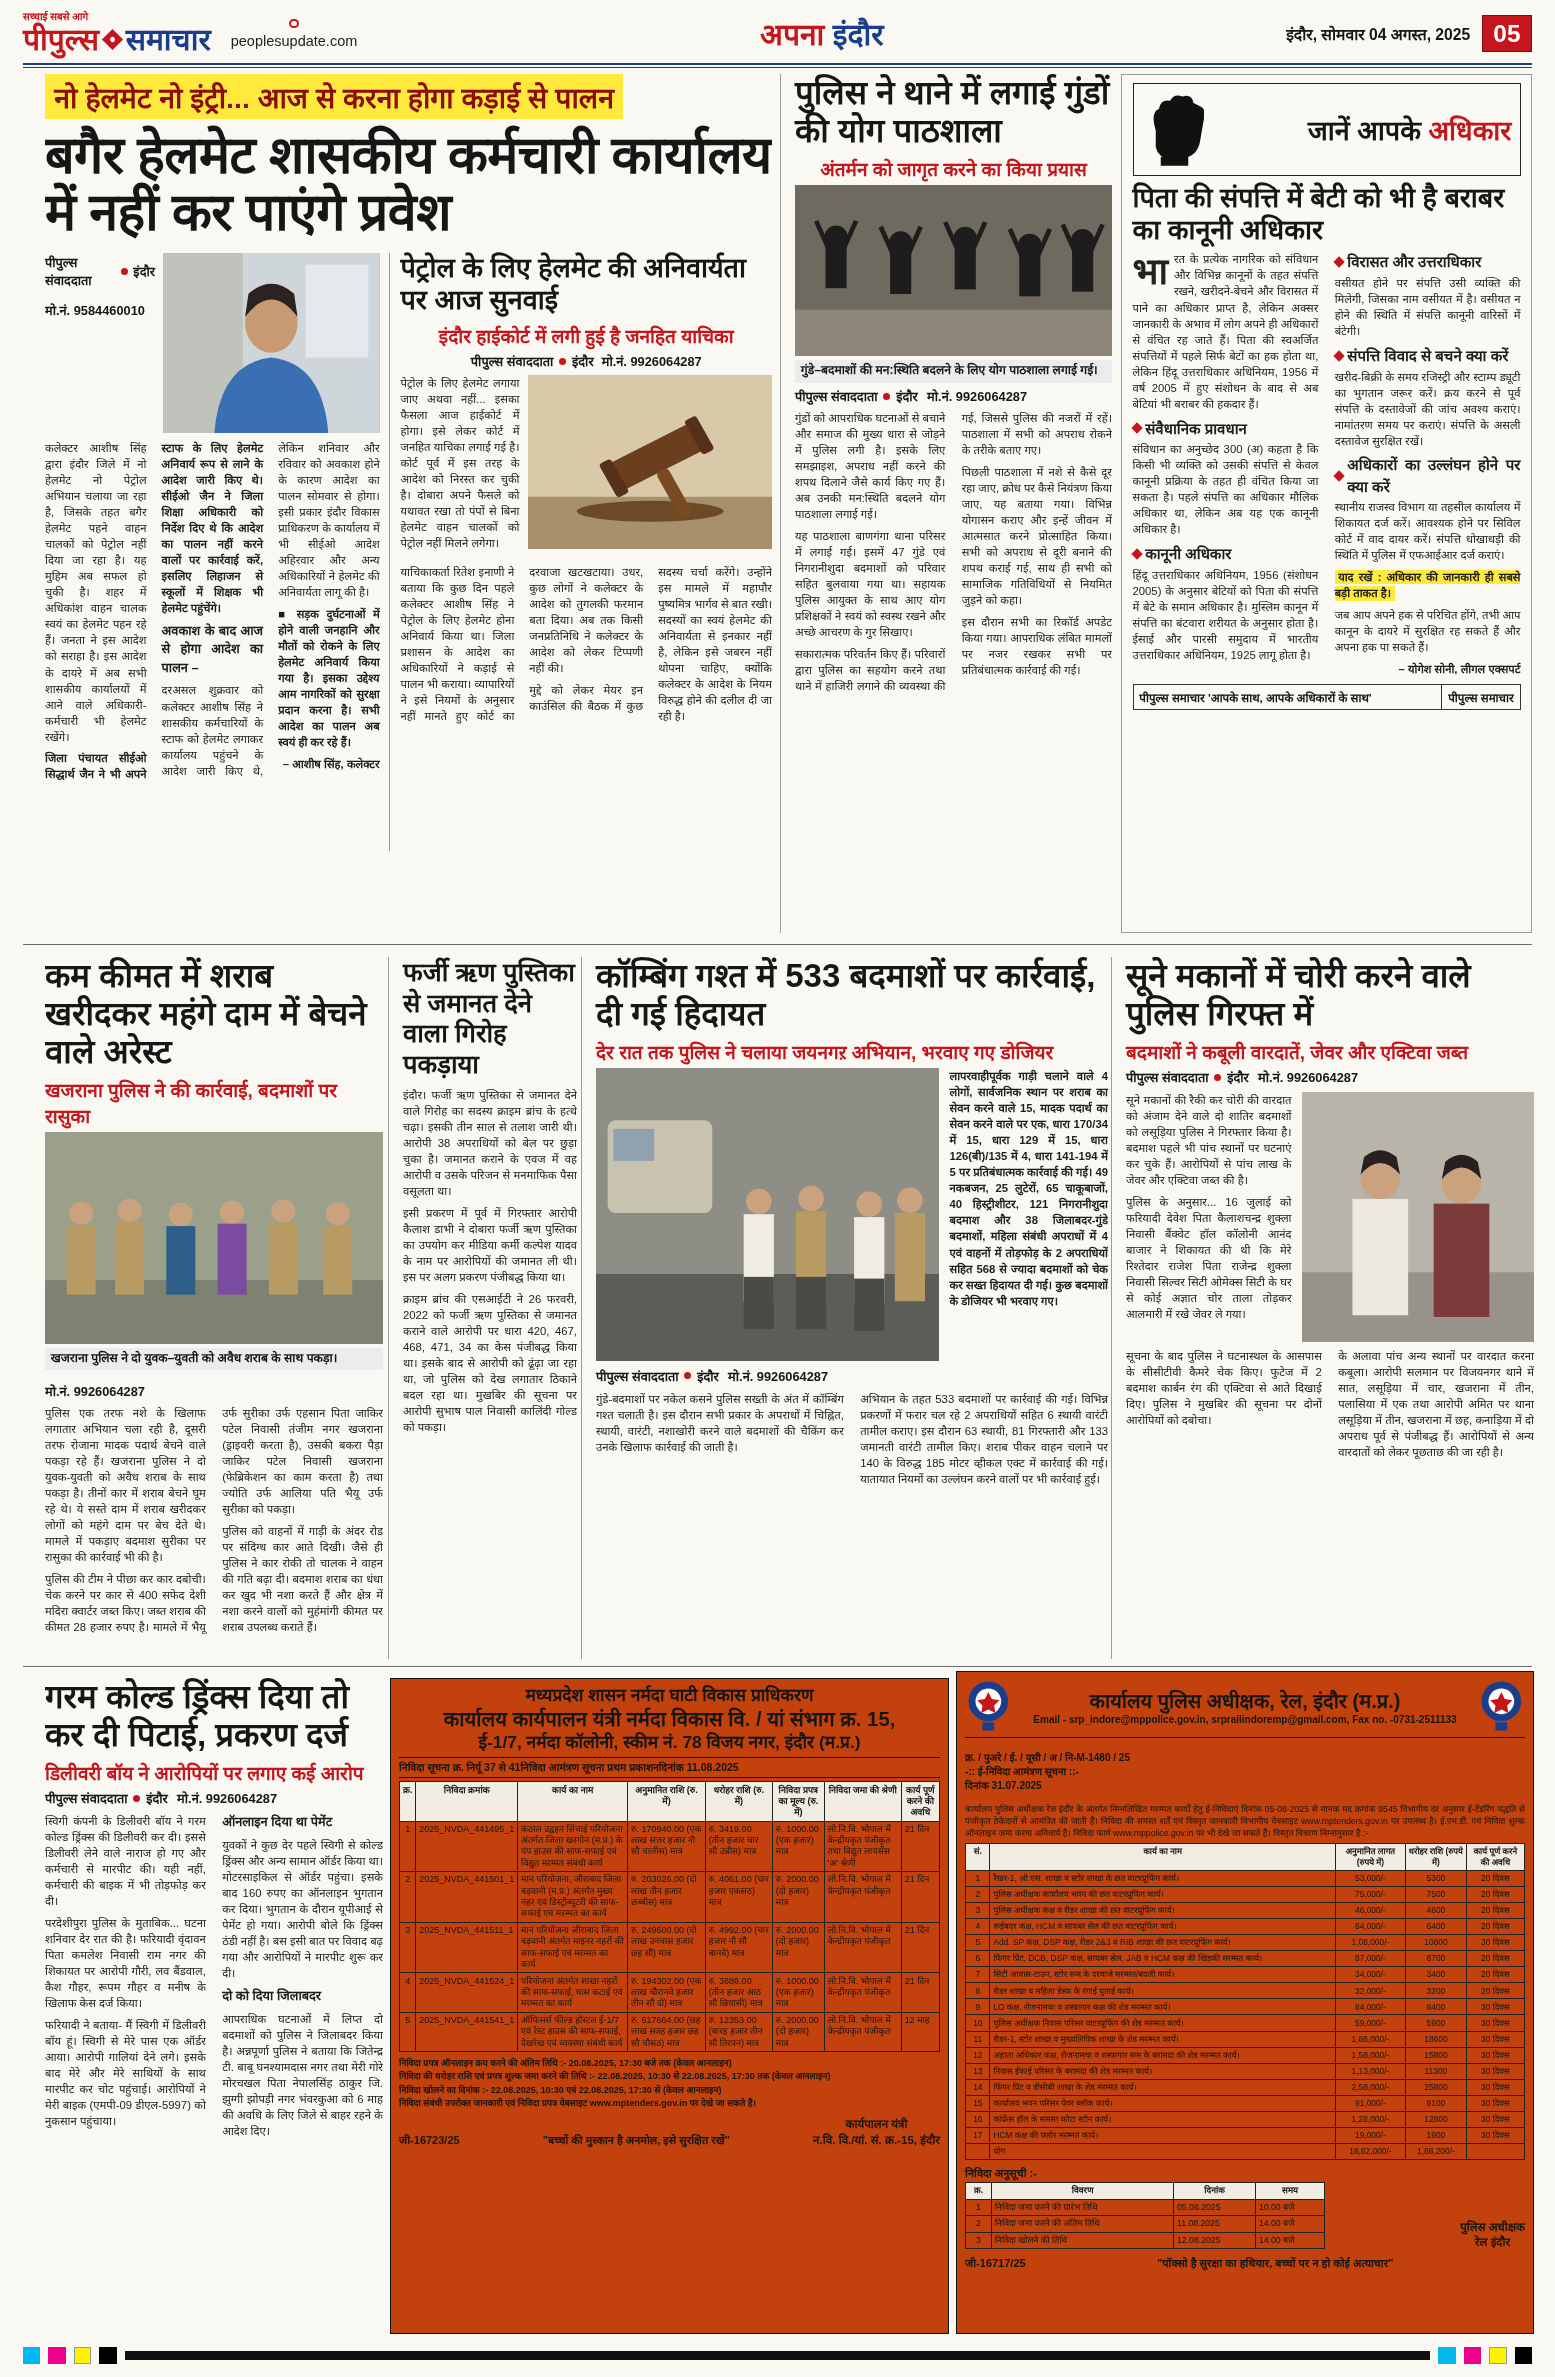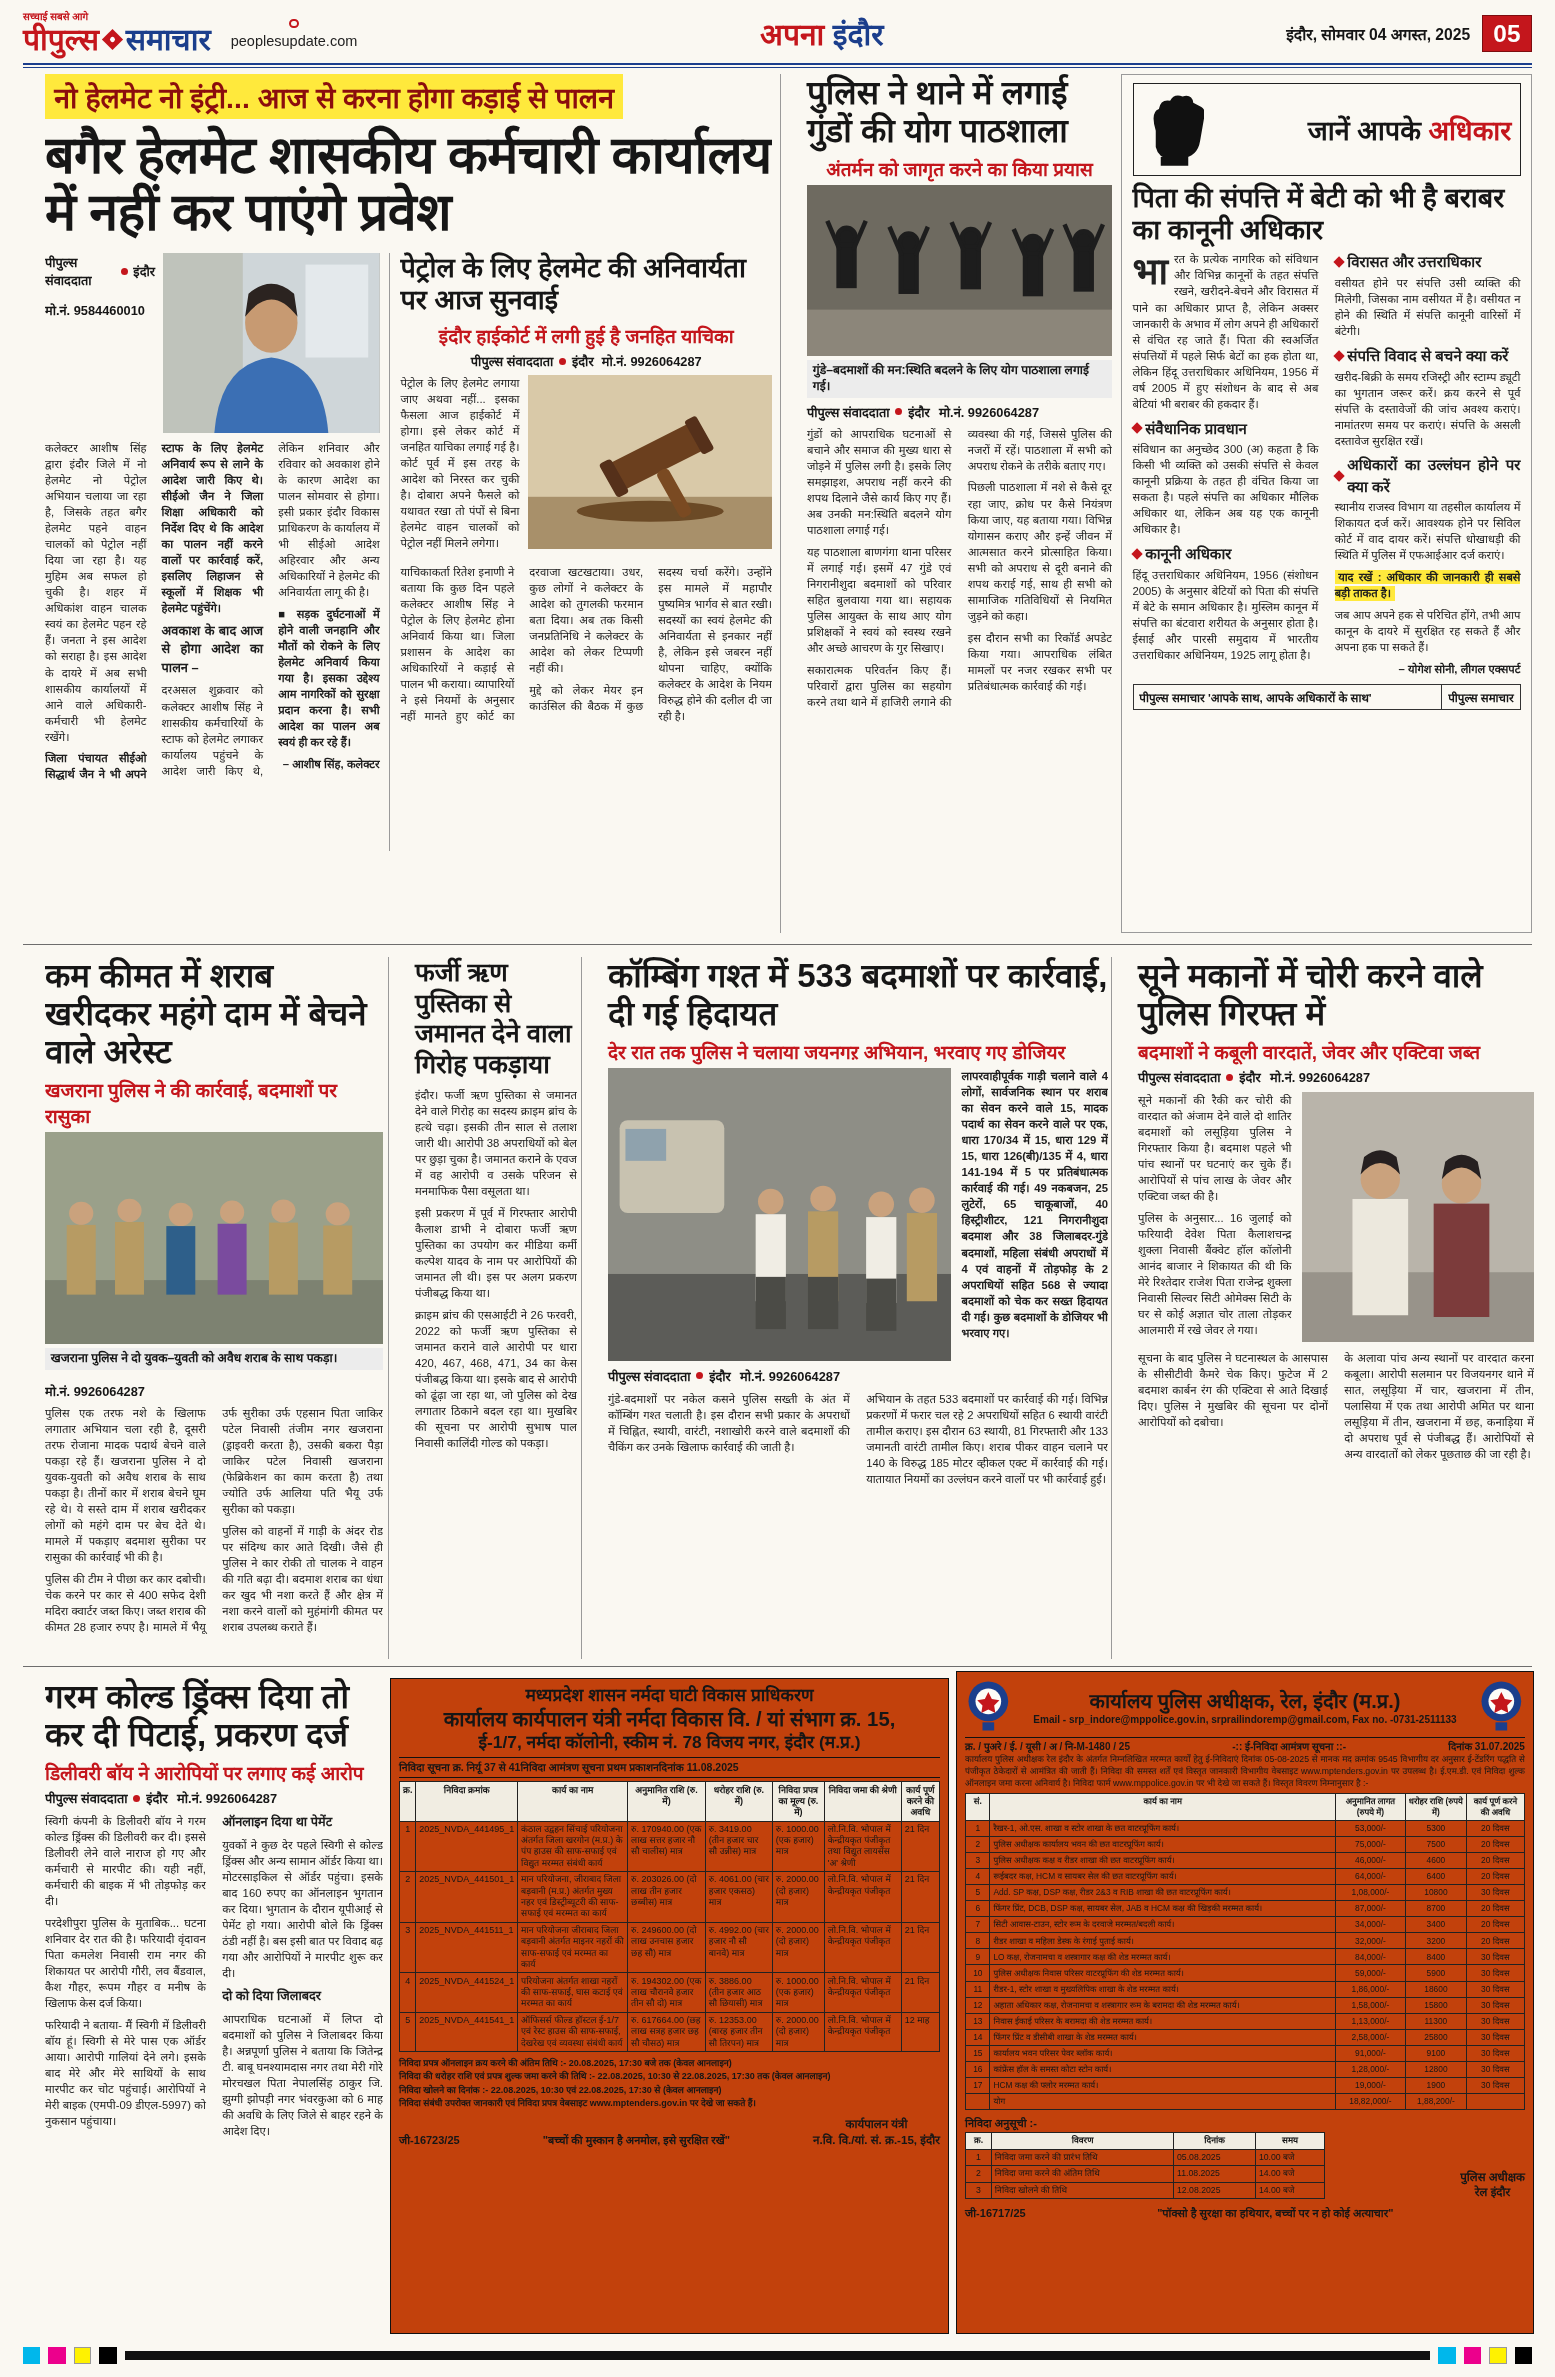--- a/index.html
+++ b/index.html
@@ -24,21 +24,21 @@
   .mast-center .a{color:var(--red);} .mast-center .b{color:var(--blue);}
   .mast-right{display:flex;align-items:center;gap:11.6px;}
   .dateline{font-size:15.7px;font-weight:bold;}
   .pageno{background:var(--red);color:#fff;font-size:24.4px;font-weight:800;padding:3.5px 10.5px;border:1.7px solid #7d0d10;}
   .mastrule{position:absolute;left:23px;right:23px;top:63px;height:4.6px;border-top:2.9px solid var(--blue);border-bottom:1.2px solid var(--blue);}
 
   .hline{position:absolute;left:23px;right:23px;height:1.2px;background:#6d6d6d;}
 
   
   .art{position:absolute;overflow:hidden;}
-  .vline{border-left:0.6px solid var(--rule); padding-left:26px;}
+  .vline{border-left:0.6px solid var(--rule); padding-left:14px;}
   .kicker{display:inline-block;background:#ffe93c;color:var(--dkred);font-weight:800;font-size:28.5px;padding:3.5px 9.3px;}
   .hl1{font-size:52px;font-weight:800;line-height:1.1;letter-spacing:-0.6px;margin-top:8.1px;}
   .hl2{font-size:33px;font-weight:800;line-height:1.15;}
   .hl3{font-size:27px;font-weight:800;line-height:1.18;}
   .hl4{font-size:25.6px;font-weight:800;line-height:1.2;}
   .subred{color:var(--red);font-weight:bold;font-size:19px;margin:5.8px 0 3.5px;}
   .byline{display:flex;align-items:center;gap:5.8px;font-weight:bold;font-size:12.8px;}
   .dot{width:7px;height:7px;border-radius:50%;background:var(--red);flex:0 0 auto;}
   .phone{font-weight:bold;font-size:12.8px;margin-top:12px;}
   .body{font-size:11.3px;line-height:1.42;text-align:justify;color:#1d1d1d;}
@@ -79,21 +79,21 @@
   .tmeta{display:flex;justify-content:flex-start;font-weight:bold;font-size:10.5px;margin:3.5px 0;border-top:0.9px solid #111;border-bottom:0.9px solid #111;padding:2.3px 0;}
   table.tt{border-collapse:collapse;width:100%;font-size:9px;line-height:1.25;}
   table.tt th,table.tt td{border:0.9px solid #222;padding:2.3px 2.9px;vertical-align:top;}
   table.tt th{font-weight:800;text-align:center;background:#f1ede2;}
   .notes{font-size:9px;font-weight:bold;margin-top:4.6px;line-height:1.5;}
   .t-bot{display:flex;justify-content:space-between;align-items:flex-end;margin-top:5.8px;font-weight:bold;font-size:11px;}
   .quote{font-weight:800;font-size:11px;text-align:center;flex:1;padding:0 9.3px;}
   .rail-head{display:flex;align-items:center;gap:8.1px;border-bottom:1.2px solid #111;padding-bottom:3.5px;}
   .rail-head .mid{flex:1;text-align:center;}
   .rail-head .email{font-size:10px;font-weight:bold;}
-  .refrow{display:flex;justify-content:space-between;font-weight:bold;font-size:10px;margin:1px 0;}
+  .refrow{display:flex;justify-content:space-between;font-weight:bold;font-size:10px;margin:12px 0;flex-direction:column;}
   .intro{font-size:8.7px;text-align:justify;line-height:1.35;margin-bottom:3.5px;}
   .sched{display:flex;gap:11.6px;margin-top:4.6px;align-items:flex-start;}
   .sched table.tt{width:360px;}
   .sched-title{font-weight:800;font-size:11px;margin-bottom:2.3px;}
   .rail-sig{text-align:center;font-weight:800;font-size:11.6px;line-height:1.3;}
 
   table.tt td:first-child{text-align:center;}
   .railtbl td:nth-child(3),.railtbl td:nth-child(4),.railtbl td:nth-child(5){text-align:center;white-space:nowrap;}
 
   

